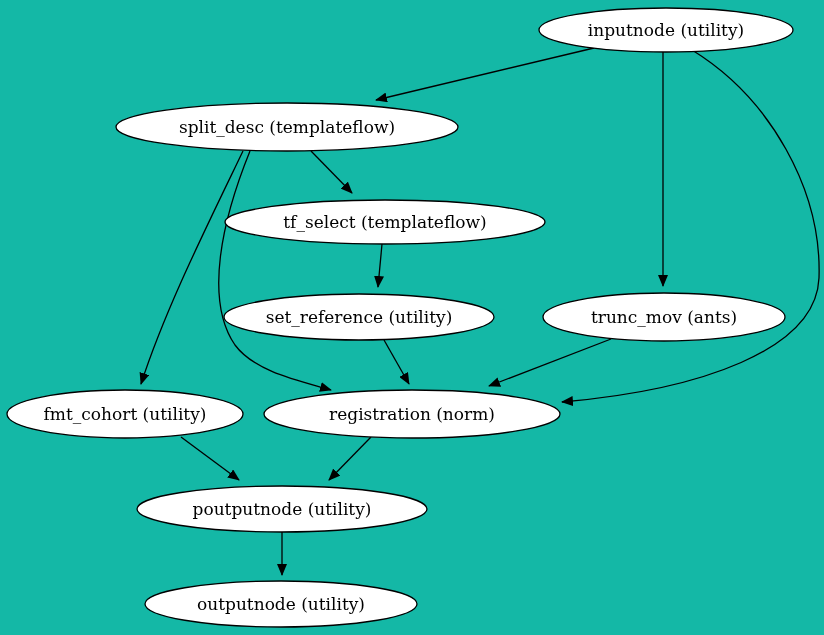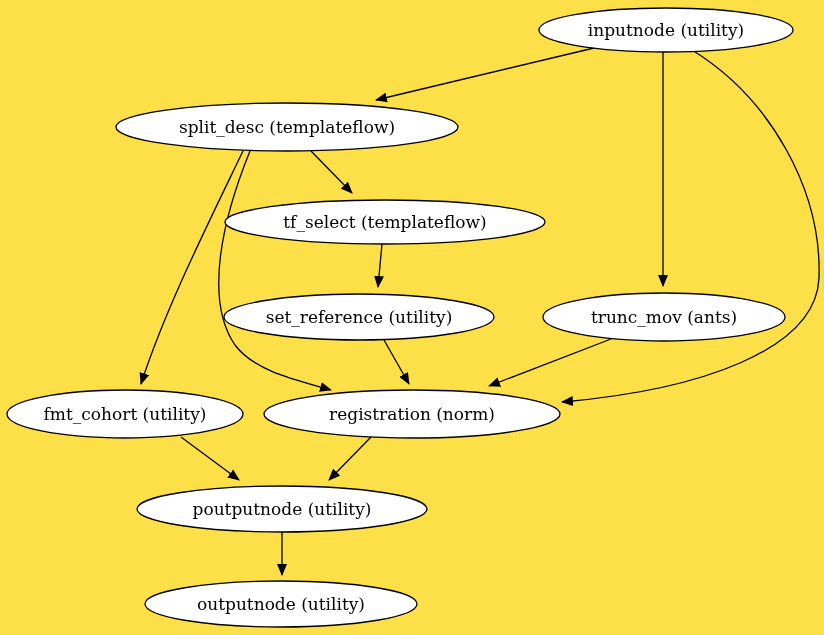--- a/index.html
+++ b/index.html
@@ -4,21 +4,21 @@
 <style>
   html, body {
     margin: 0;
     padding: 0;
     background: #ffffff;
   }
   .canvas {
     position: relative;
     width: 824px;
     height: 635px;
-    background: #fde047;
+    background: #14b8a6;
     overflow: hidden;
   }
   svg {
     display: block;
     width: 824px;
     height: 635px;
   }
   .edge {
     fill: none;
     stroke: #000000;

